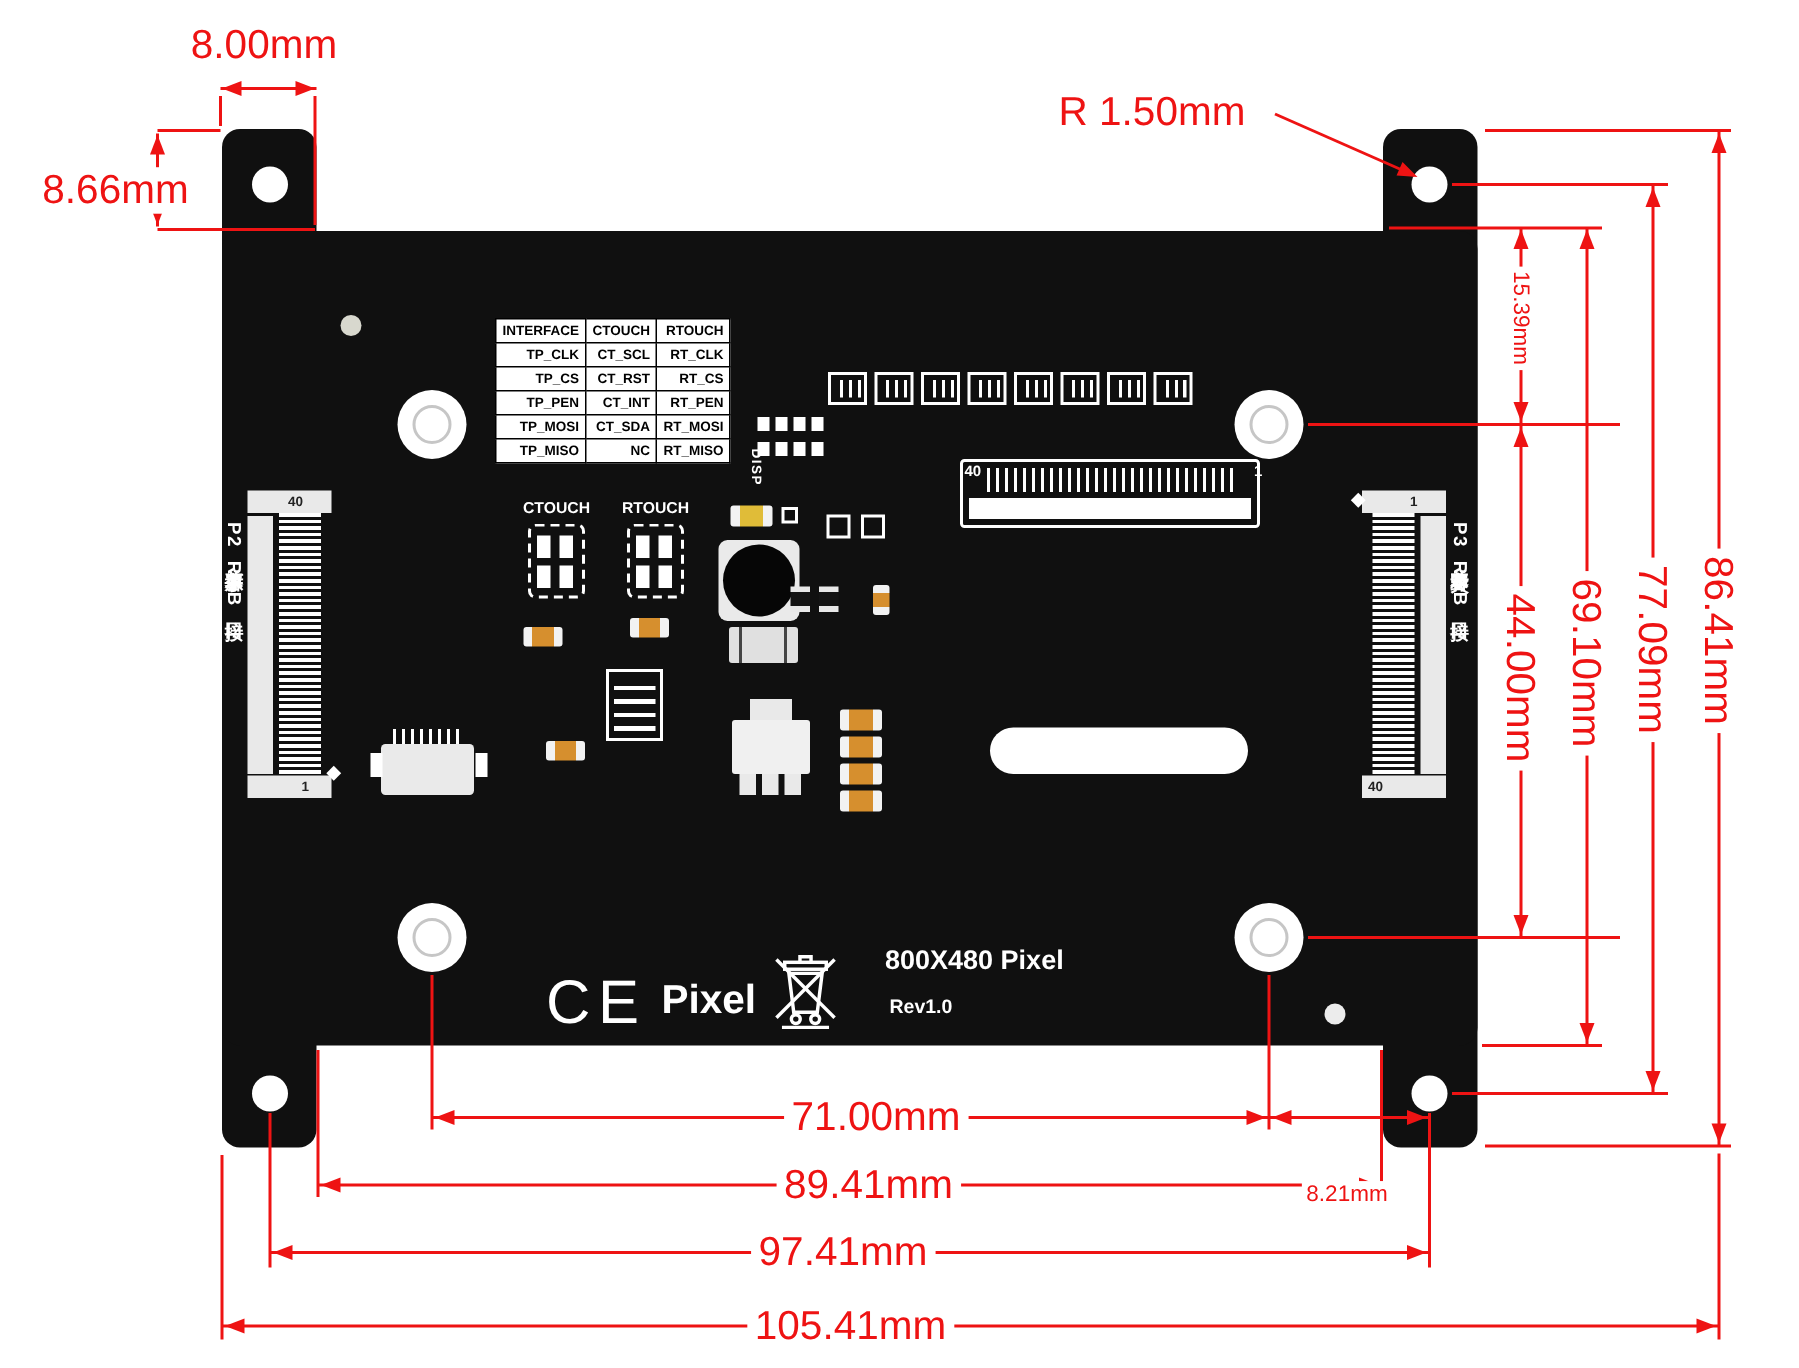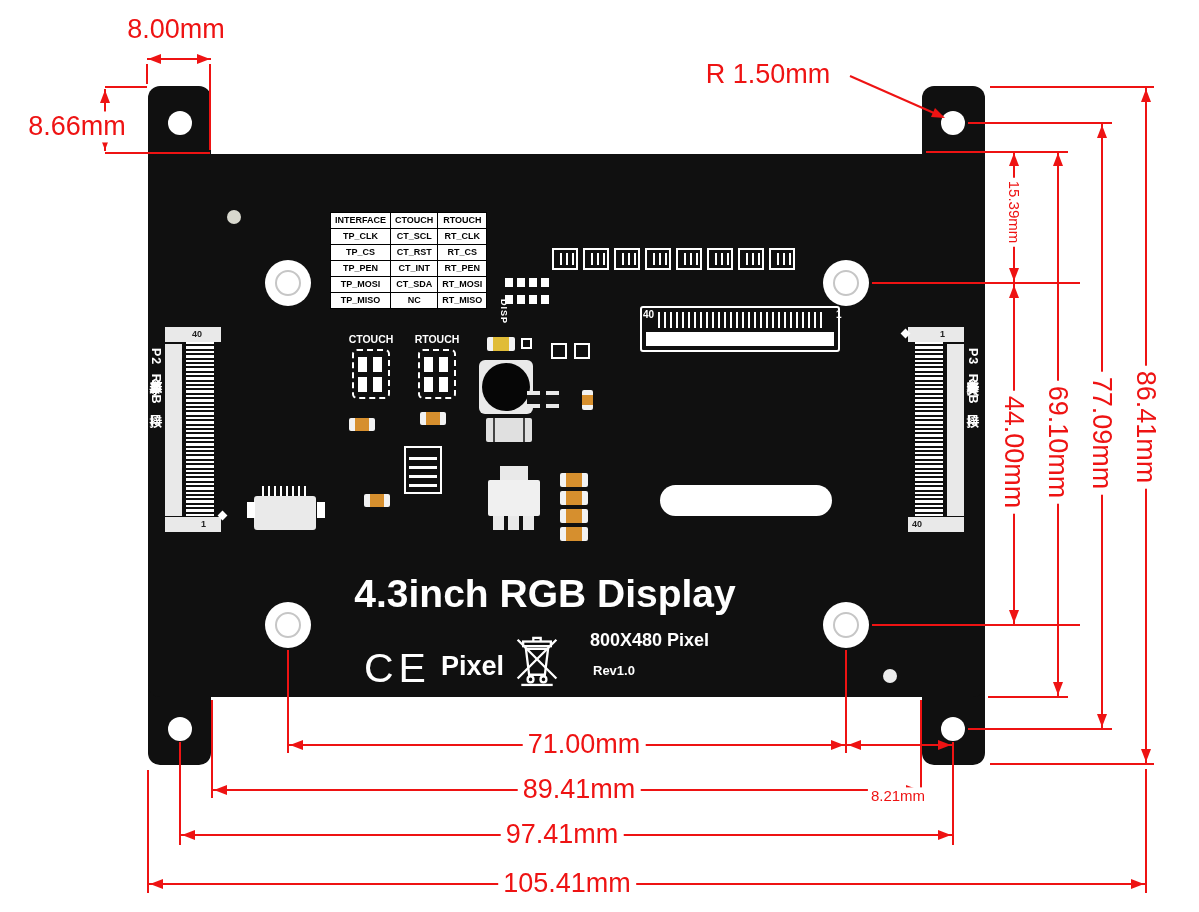--- a/index.html
+++ b/index.html
@@ -26,21 +26,21 @@
   .resv { background:linear-gradient(180deg,#f2f2f2 0 25%,#d68f2e 25% 75%,#f2f2f2 75% 100%); border-radius:2px; }
   .capv { background:linear-gradient(180deg,#e8e8e8 0 22%,#141414 22% 78%,#e8e8e8 78% 100%); }
   .dashbox { border:2px dashed #fff; border-radius:5px; }
   .vtext { writing-mode:vertical-rl; text-orientation:mixed; color:#fff; letter-spacing:1px; }
   .silk { position:absolute; color:#fff; font-weight:700; white-space:nowrap; }
   .pinlbl { position:absolute; color:#fff; font-size:10px; font-weight:700; }
   .caplbl { position:absolute; color:#222; font-size:9px; font-weight:700; }
   .diamond { position:absolute; width:7px; height:7px; background:#fff; transform:rotate(45deg); }
   .pintable { position:absolute; left:330px; top:212px; border-collapse:collapse; background:#fff;
               font-size:9px; color:#000; }
-  .pintable th, .pintable td { border:1px solid #000; padding:1px 4px; text-align:center;
+  .pintable th, .pintable td { border:1px solid #000; padding:1px 4px; text-align:right;
               line-height:13px; font-weight:700; white-space:nowrap; }
   .dimsvg { position:absolute; left:0; top:0; }
   .dim { position:absolute; color:#ee1313; background:#fff; font-size:27px; padding:0 5px;
          white-space:nowrap; transform:translate(-50%,-50%); line-height:1.15; z-index:5; }
   .dim-v  { transform:translate(-50%,-50%) rotate(90deg); }
   .dim-sm { font-size:15px; padding:0 3px; }
 </style>
 </head>
 <body>
 
@@ -190,21 +190,20 @@
 
   <div class="c lg" style="left:908px;top:327px;width:56px;height:15px"></div>
   <div class="c lg" style="left:908px;top:517px;width:56px;height:15px"></div>
   <div class="c lg" style="left:947px;top:344px;width:17px;height:172px"></div>
   <div class="c pinsv" style="left:915px;top:342px;width:28px;height:176px"></div>
   <div class="caplbl" style="left:940px;top:329px">1</div>
   <div class="caplbl" style="left:912px;top:519px">40</div>
   <div class="diamond" style="left:902px;top:330px"></div>
   <div class="c vtext" style="left:964px;top:348px;width:17px;height:195px;font-size:12.5px;font-weight:700">P3 兼容野火RGB接口</div>
 
-  <div class="silk" style="left:333px;top:572px;width:424px;font-size:39px;text-align:center">4.3inch RGB Display</div>
   <div class="silk" style="left:590px;top:630px;font-size:18px">800X480 Pixel</div>
   <div class="silk" style="left:593px;top:663px;font-size:13px">Rev1.0</div>
   <div class="silk" style="left:364px;top:645px;font-size:41px;letter-spacing:5px;font-weight:400">CE</div>
   <div class="silk" style="left:441px;top:651px;font-size:27px">Pixel</div>
 
   <svg class="c" style="left:513px;top:631px" width="48" height="58" viewBox="0 0 52 58">
     <g stroke="#ffffff" fill="none" stroke-width="2.5">
       <rect x="11" y="9" width="30" height="5"></rect>
       <path d="M22,9 V5 H30 V9"></path>
       <path d="M14,17 L17.5,45 H34.5 L38,17 Z"></path>

